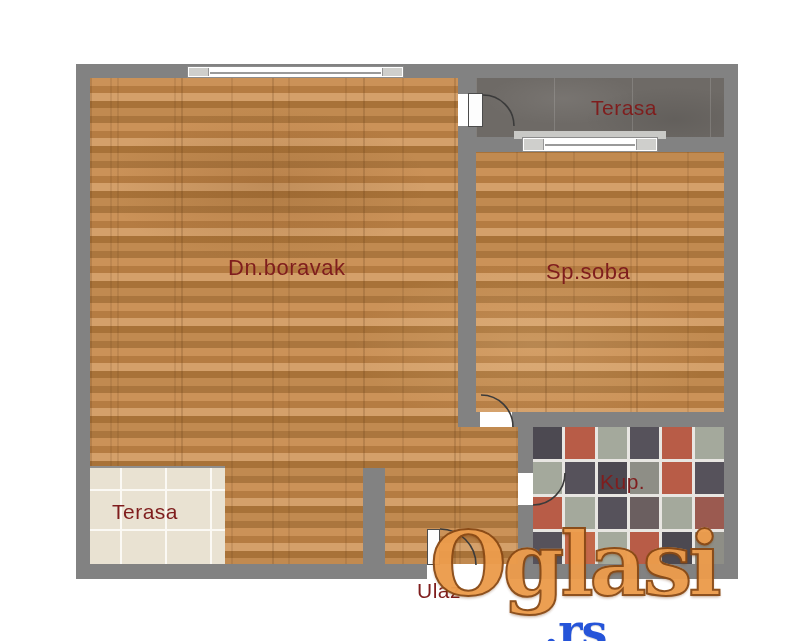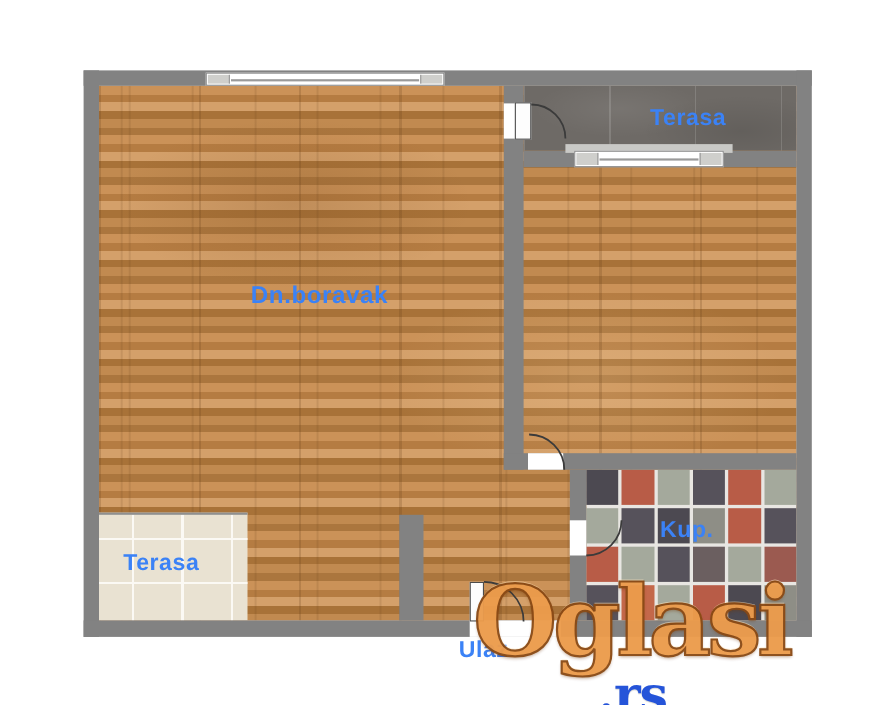--- a/index.html
+++ b/index.html
@@ -78,21 +78,21 @@
   .open-bedroom{left:480px;top:412px;width:32px;height:15px;}
   .open-bath{left:518px;top:473px;width:15px;height:32px;}
   .open-entry{left:427px;top:564px;width:83px;height:15px;}
   .leaf{background:#fdfdfd;border:1px solid #4c4c4c;box-sizing:border-box;}
   .leaf-terrace{left:468px;top:93px;width:15px;height:34px;}
   .leaf-entry{left:427px;top:529px;width:13px;height:36px;}
 
   svg.arcs{left:0;top:0;width:800px;height:641px;pointer-events:none;}
 
   
-  .room-label{color:#3b82f6;font-weight:bold;white-space:nowrap;letter-spacing:.5px;}
+  .room-label{color:#7f1d1d;font-weight:normal;white-space:nowrap;letter-spacing:.5px;}
   .lbl-living {left:228px;top:255px;font-size:22px;}
   .lbl-bedroom{left:546px;top:259px;font-size:22px;}
   .lbl-terrace{left:591px;top:96px;font-size:21px;}
   .lbl-kitchen{left:112px;top:500px;font-size:21px;}
   .lbl-bath   {left:600px;top:470px;font-size:21px;}
   .lbl-entry  {left:417px;top:579px;font-size:21px;}
 
   
   .watermark{
     left:430px;top:520px;display:flex;align-items:center;
@@ -176,20 +176,21 @@
   <div class="abs leaf leaf-entry"></div>
 
   <svg class="abs arcs" viewBox="0 0 800 641" xmlns="http://www.w3.org/2000/svg">
     <path d="M483,95 A31,31 0 0 1 514,126" fill="none" stroke="#3b3b3b" stroke-width="1.6"></path>
     <path d="M481,395 A32,32 0 0 1 513,427" fill="none" stroke="#3b3b3b" stroke-width="1.6"></path>
     <path d="M533,505 A32,32 0 0 0 565,473" fill="none" stroke="#3b3b3b" stroke-width="1.6"></path>
     <path d="M440,529 A36,36 0 0 1 476,565" fill="none" stroke="#3b3b3b" stroke-width="1.6"></path>
   </svg>
 
   <div class="abs room-label lbl-living">Dn.boravak</div>
+  <div class="abs room-label lbl-bedroom">Sp.soba</div>
   <div class="abs room-label lbl-terrace">Terasa</div>
   <div class="abs room-label lbl-kitchen">Terasa</div>
   <div class="abs room-label lbl-bath">Kup.</div>
   <div class="abs room-label lbl-entry">Ulaz</div>
 
   <div class="abs watermark">
     <span class="wm-brand">Oglasi</span>
     <span class="wm-tld">.rs</span>
   </div>
 

